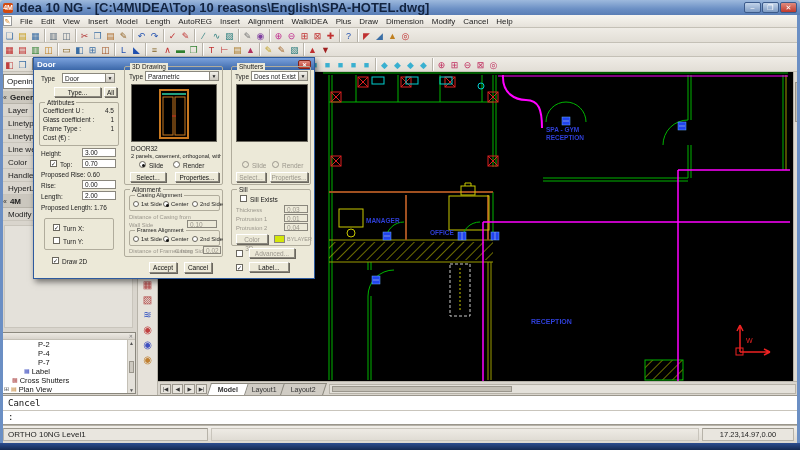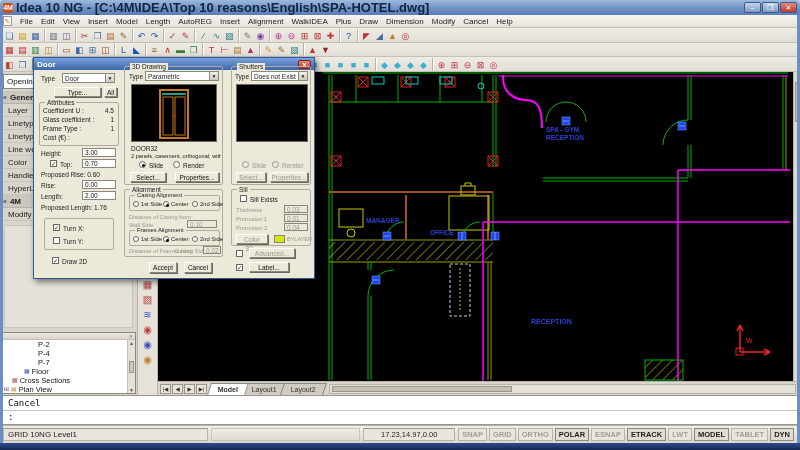--- a/index.html
+++ b/index.html
@@ -336,25 +336,25 @@
           <span>P-2</span>
         </div>
       <div class="trow" style="padding-left:36px">
           <span>P-4</span>
         </div>
       <div class="trow" style="padding-left:36px">
           <span>P-7</span>
         </div>
       <div class="trow" style="padding-left:22px">
           <span class="ticn" style="color:#4050c0">▦</span>
-          <span>Floor</span>
+          <span>Label</span>
         </div>
       <div class="trow" style="padding-left:10px">
           <span class="ticn" style="color:#b05050">▩</span>
-          <span>Cross Sections</span>
+          <span>Cross Shutters</span>
         </div>
       <div class="trow" style="padding-left:2px">
           <span class="ticn" style="color:#555">⊞</span>
           <span class="ticn" style="color:#c08030">▤</span>
           <span>Plan View</span>
         </div>
       <div class="tscroll">
           <span>▲</span>
           <span class="tthumb"></span>
           <span>▼</span>
@@ -509,35 +509,23 @@
     </div>
   </div>
 </div>
 
 <div class="cmd">
   <div class="cmdline1">Cancel</div>
   <div class="cmdline2">:</div>
 </div>
 
 <div class="statusbar">
-  <span class="sseg sname">GRID 10NG Level1</span>
+  <span class="sseg sname">ORTHO 10NG Level1</span>
   <span class="sfill"></span>
   <span class="sseg scoords">17.23,14.97,0.00</span>
-  <span class="toggles">
-      <span class="toggle">SNAP</span>
-      <span class="toggle">GRID</span>
-      <span class="toggle">ORTHO</span>
-      <span class="toggle on">POLAR</span>
-      <span class="toggle">ESNAP</span>
-      <span class="toggle on">ETRACK</span>
-      <span class="toggle">LWT</span>
-      <span class="toggle on">MODEL</span>
-      <span class="toggle">TABLET</span>
-      <span class="toggle on">DYN</span>
-    </span>
 </div>
 <div class="bottomedge"></div>
 
 <div class="dialog">
   <div class="dtitle">
     <span>Door</span>
     <span class="dclose">✕</span>
   </div>
 
   <span class="dlabel" style="left:7px;top:17px">Type</span>

